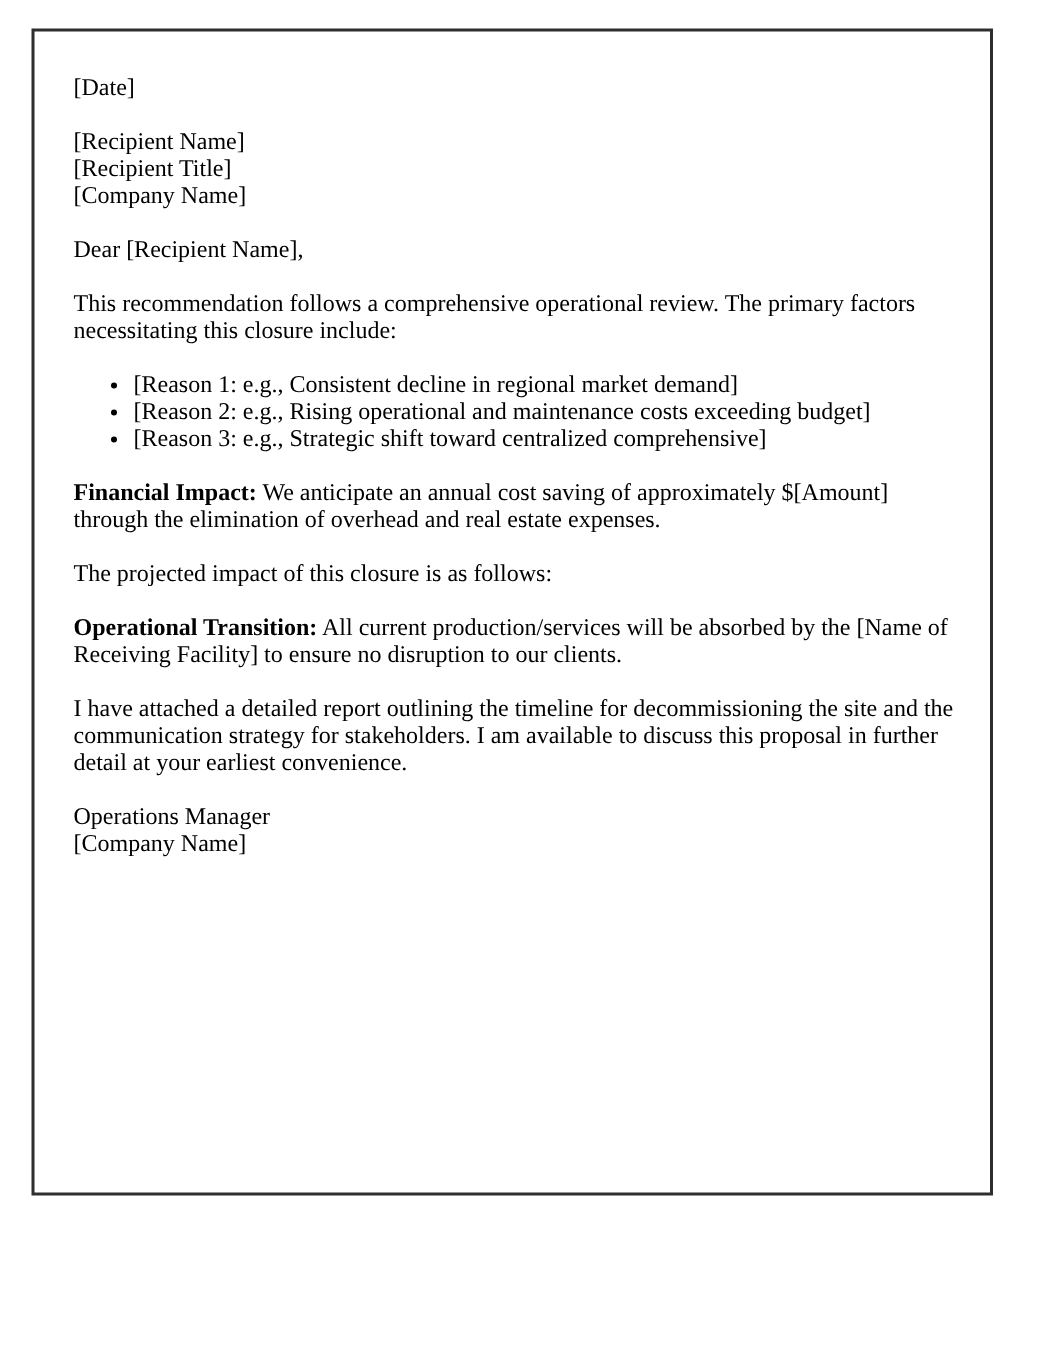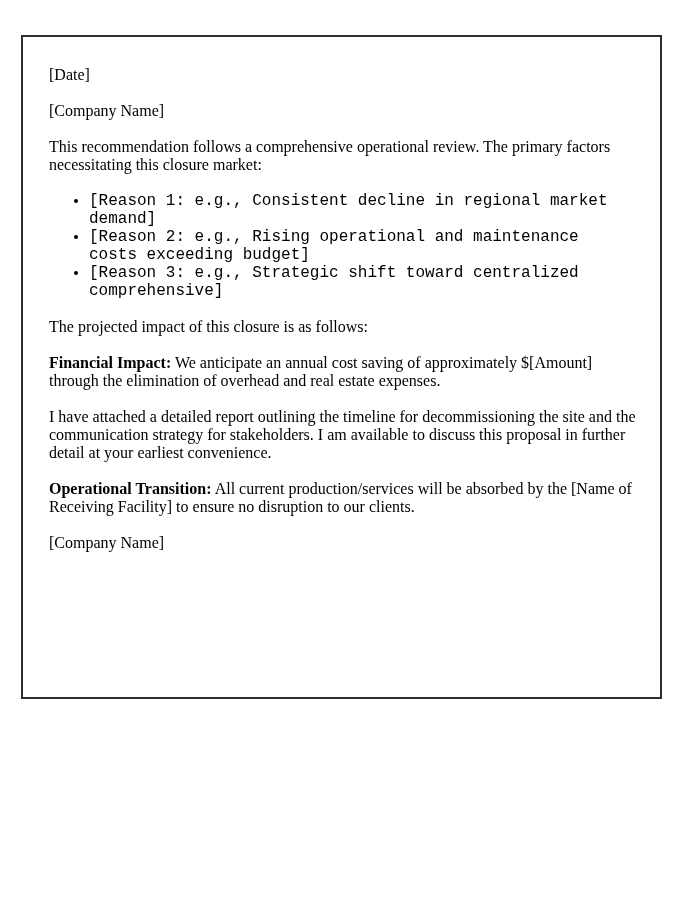--- a/index.html
+++ b/index.html
@@ -15,77 +15,79 @@
     font-size: 16px;
     line-height: 18px;
     color: #000000;
     -webkit-font-smoothing: antialiased;
   }
   .page {
     position: absolute;
     left: 21px;
     top: 19px;
     width: 641px;
-    height: 664px;
+    height: 778px;
     box-sizing: border-box;
     border: 2px solid #2e2e2e;
     background: #ffffff;
     padding: 29px 24px 0 26px;
     overflow: hidden;
-    margin-top: 16px;
   }
   .para {
     margin: 0 0 18px 0;
   }
   .block div {
     margin: 0;
   }
   ul.reasons {
     margin: 0 0 18px 0;
     padding: 0 0 0 40px;
     list-style-type: disc;
-    font-family: Liberation Mono, monospace;
   }
   ul.reasons li {
     margin: 0;
     padding: 0;
   }
   strong {
     font-weight: bold;
   }
 </style>
 </head>
 <body>
 
 <div class="page">
 
   <p class="para">[Date]</p>
 
   <div class="para block">
+    <div>[Recipient Name]</div>
+    <div>[Recipient Title]</div>
     <div>[Company Name]</div>
   </div>
 
 
+  <p class="para">Dear [Recipient Name],</p>
 
 
-  <p class="para">This recommendation follows a comprehensive operational review. The primary factors necessitating this closure market:</p>
+  <p class="para">This recommendation follows a comprehensive operational review. The primary factors necessitating this closure include:</p>
 
   <ul class="reasons">
     <li>[Reason 1: e.g., Consistent decline in regional market demand]</li>
     <li>[Reason 2: e.g., Rising operational and maintenance costs exceeding budget]</li>
     <li>[Reason 3: e.g., Strategic shift toward centralized comprehensive]</li>
   </ul>
 
+  <p class="para"><strong>Financial Impact:</strong><span> We anticipate an annual cost saving of approximately $[Amount] through the elimination of overhead and real estate expenses.</span></p>
+
   <p class="para">The projected impact of this closure is as follows:</p>
 
-  <p class="para"><strong>Financial Impact:</strong><span> We anticipate an annual cost saving of approximately $[Amount] through the elimination of overhead and real estate expenses.</span></p>
 
+  <p class="para"><strong>Operational Transition:</strong><span> All current production/services will be absorbed by the [Name of Receiving Facility] to ensure no disruption to our clients.</span></p>
 
   <p class="para">I have attached a detailed report outlining the timeline for decommissioning the site and the communication strategy for stakeholders. I am available to discuss this proposal in further detail at your earliest convenience.</p>
 
-  <p class="para"><strong>Operational Transition:</strong><span> All current production/services will be absorbed by the [Name of Receiving Facility] to ensure no disruption to our clients.</span></p>
-
 
   <div class="para block">
+    <div>Operations Manager</div>
     <div>[Company Name]</div>
   </div>
 
 </div>
 
 </body></html>

